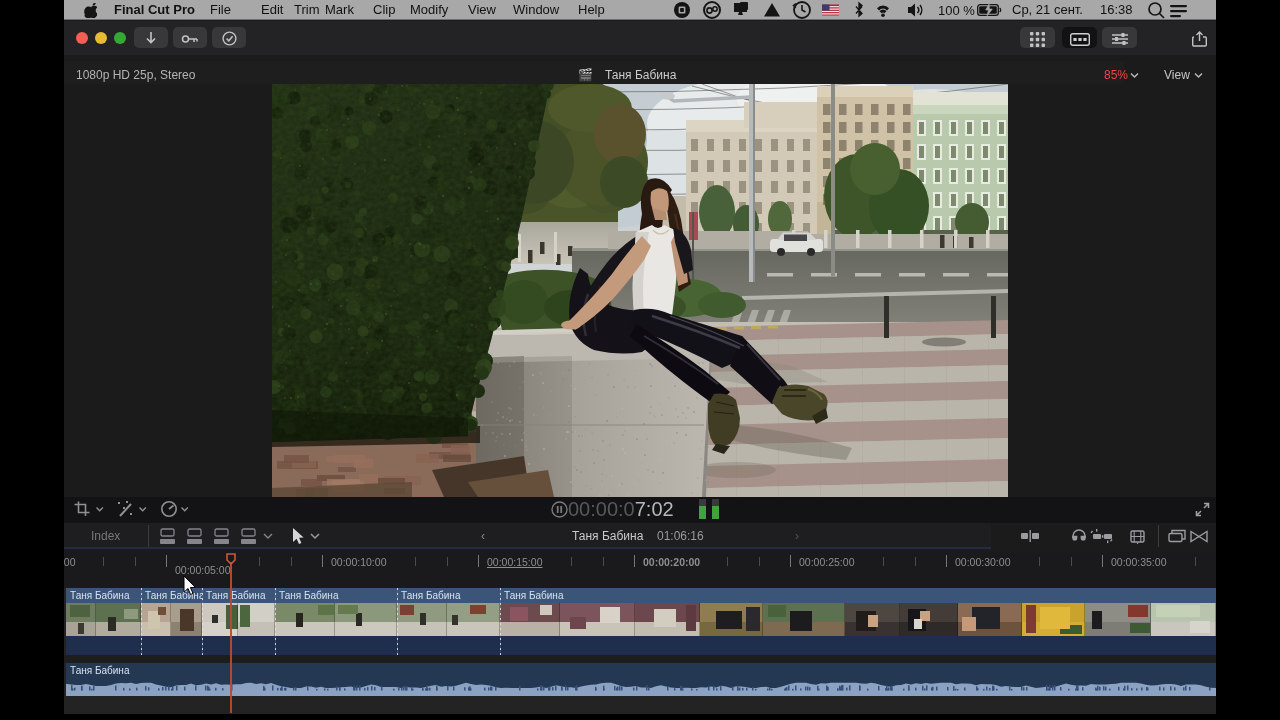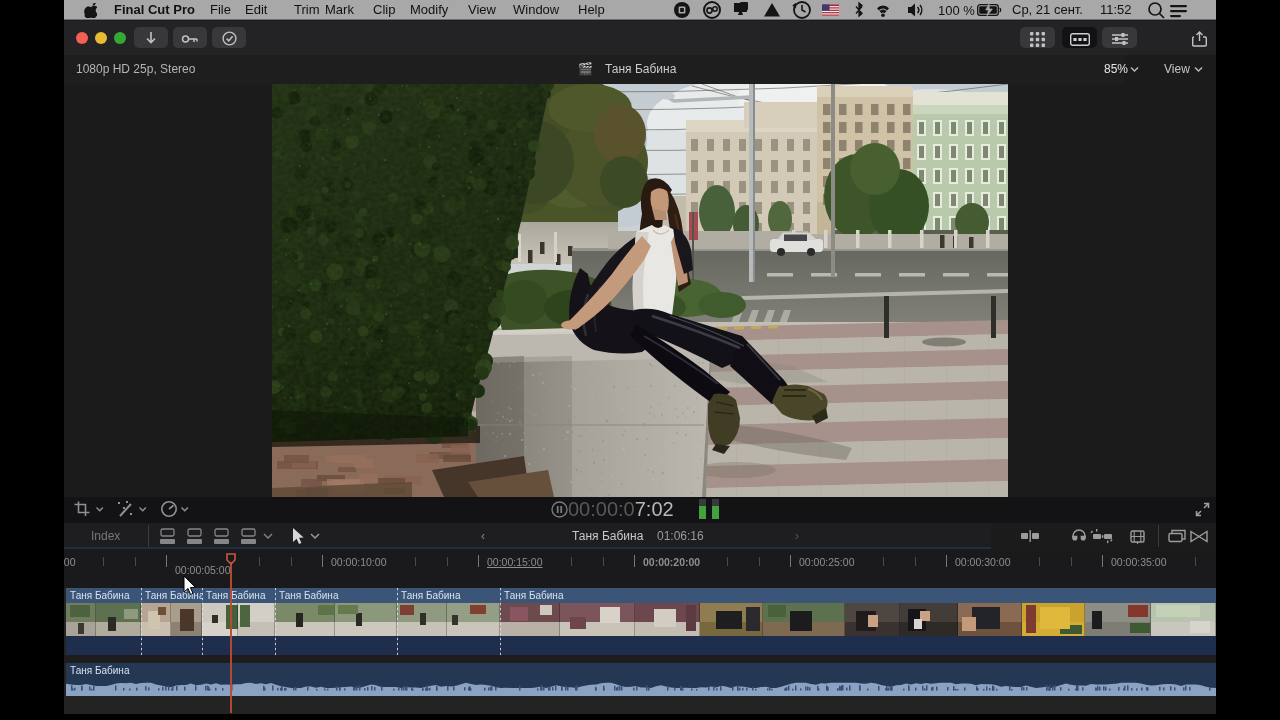--- a/index.html
+++ b/index.html
@@ -11,21 +11,21 @@
   #menubar { position:absolute; left:0; top:0; width:1152px; height:20px;
     background:#a8a8a8; border-bottom:1px solid #6e6e6e; color:#111;
     font-size:13px; }
   #menubar .item { position:absolute; top:2px; }
   
   #titlebar { position:absolute; left:0; top:21px; width:1152px; height:34px; background:#232325; }
   .tl { position:absolute; top:11px; width:12px; height:12px; border-radius:50%; }
   .tbbtn { position:absolute; top:6px; height:21px; border-radius:5px; background:#38383a;
     color:#b9b9b9; text-align:center; }
   
-  #viewerbar { position:absolute; left:0; top:55px; width:1060px; height:29px; background:#1e1e1f;
+  #viewerbar { position:absolute; left:0; top:61px; width:1060px; height:29px; background:#1e1e1f;
     color:#b4b4b4; font-size:12px; }
   
   #viewer { position:absolute; left:0; top:84px; width:1152px; height:413px; background:#1b1b1b; }
   #photo { position:absolute; left:208px; top:0; width:736px; height:413px; }
   
   #transport { position:absolute; left:0; top:497px; width:1152px; height:26px; background:#131315; }
   
   #tltoolbar { position:absolute; left:0; top:523px; width:927px; height:26px; background:#1e1e21;
     border-bottom:2px solid #232c42; }
   
@@ -54,21 +54,21 @@
 <body>
 <div id="screen">
 
   <div id="menubar">
     <svg class="abs" style="left:20px;top:3px;" width="13" height="15" viewBox="0 0 13 15">
       <path d="M9.7,0.3 c0.15,0.9 -0.25,1.8 -0.8,2.45 C8.3,3.4 7.4,3.9 6.5,3.85 C6.35,3 6.8,2.1 7.3,1.55 C7.9,0.9 8.9,0.4 9.7,0.3 Z M12.1,11.2 c-0.45,1 -0.65,1.45 -1.25,2.3 c-0.8,1.2 -1.95,2.7 -3.35,2.7 c-1.25,0 -1.6,-0.8 -3.25,-0.8 c-1.65,0 -2.0,0.8 -3.25,0.8 C-0.4,16.2 -1.5,14.85 -2.3,13.65" transform="translate(2.2,-1.2)" fill="#151515"></path>
       <path d="M6.4,4.1 c1,0 2,-0.55 2.9,-0.55 c1.2,0 2.3,0.65 3,1.75 c-1.1,0.6 -1.8,1.7 -1.8,3 c0,1.45 0.85,2.7 2.1,3.2 c-0.3,0.85 -0.7,1.65 -1.25,2.45 c-0.75,1.1 -1.55,2.2 -2.7,2.2 c-1.1,0 -1.45,-0.7 -2.8,-0.7 c-1.35,0 -1.75,0.7 -2.8,0.7 c-1.15,0 -2,-1.15 -2.75,-2.25 C-1.2,11.65 -1.6,8.1 0.1,6.05 c0.8,-1 2-1.6 3.1,-1.6 c1.1,0 1.9,0.65 3.2,0.65 Z" transform="translate(1.2,-0.9)" fill="#151515"></path>
     </svg>
     <div class="item" style="left:50px;font-weight:bold;">Final Cut Pro</div>
     <div class="item" style="left:146px;">File</div>
-    <div class="item" style="left:181px;">Edit</div>
+    <div class="item" style="left:197px;">Edit</div>
     <div class="item" style="left:230px;">Trim</div>
     <div class="item" style="left:261px;">Mark</div>
     <div class="item" style="left:309px;">Clip</div>
     <div class="item" style="left:346px;">Modify</div>
     <div class="item" style="left:404px;">View</div>
     <div class="item" style="left:449px;">Window</div>
     <div class="item" style="left:514px;">Help</div>
     <svg id="mbicons" class="abs" style="left:604px;top:0;" width="540" height="20" viewBox="0 0 540 20">
       <g fill="#141414">
         <circle cx="14" cy="10" r="8"></circle>
@@ -113,21 +113,21 @@
         <circle cx="487" cy="9" r="6"></circle>
         <path d="M491.5,13.5 L496,18"></path>
       </g>
       <g fill="#141414">
         <rect x="502" y="5" width="17" height="2.2" rx="1.1"></rect>
         <rect x="502" y="10" width="17" height="2.2" rx="1.1"></rect>
         <rect x="502" y="15" width="11" height="2.2" rx="1.1"></rect>
       </g>
     </svg>
     <div class="item" style="left:948px;">Ср, 21 сент.</div>
-    <div class="item" style="left:1036px;">11:52</div>
+    <div class="item" style="left:1036px;">16:38</div>
   </div>
 
   <div id="titlebar">
     <div class="tl" style="left:12px; background:#f35f52;"></div>
     <div class="tl" style="left:31px; background:#e8bb35;"></div>
     <div class="tl" style="left:50px; background:#36a935;"></div>
     <div class="tbbtn" style="left:70px;width:34px;"><svg width="12" height="14" viewBox="0 0 12 14" style="margin-top:3.5px;display:inline-block;">
           <path d="M6,1 V11 M2,7.5 L6,11.5 L10,7.5" stroke="#c2c2c4" stroke-width="1.6" fill="none"></path>
         </svg></div>
     <div class="tbbtn" style="left:109px;width:34px;"><svg width="18" height="12" viewBox="0 0 18 12" style="margin-top:6px;display:inline-block;">
@@ -176,21 +176,21 @@
             <path d="M2,7 H1.7 a1,1 0 0 0 -1,1 v7 a1,1 0 0 0 1,1 h11.6 a1,1 0 0 0 1,-1 v-7 a1,1 0 0 0 -1,-1 H11" transform="translate(0,-1)"></path>
             <path d="M7.5,10 V1.5 M4.5,4 L7.5,1 L10.5,4"></path>
           </g>
         </svg></div>
   </div>
 
   <div id="viewerbar">
     <div class="abs" style="left:12px;top:7px;">1080p HD 25p, Stereo</div>
     <div class="abs" style="left:514px;top:7px;color:#9a9a9a;">🎬</div>
     <div class="abs" style="left:541px;top:7px;color:#cbcbcb;">Таня Бабина</div>
-    <div class="abs" style="left:1040px;top:7px;color:#e5e5e5;">85%</div>
+    <div class="abs" style="left:1040px;top:7px;color:#ef4444;">85%</div>
     <svg class="abs" style="left:1066px;top:11px;" width="9" height="7" viewBox="0 0 9 7">
         <path d="M1,1.5 L4.5,5 L8,1.5" stroke="#b8b8b8" stroke-width="1.5" fill="none"></path>
       </svg>
     <div class="abs" style="left:1100px;top:7px;color:#c6c6c6;">View</div>
     <svg class="abs" style="left:1130px;top:11px;" width="9" height="7" viewBox="0 0 9 7">
         <path d="M1,1.5 L4.5,5 L8,1.5" stroke="#b8b8b8" stroke-width="1.5" fill="none"></path>
       </svg>
   </div>
 
   <div id="viewer">

